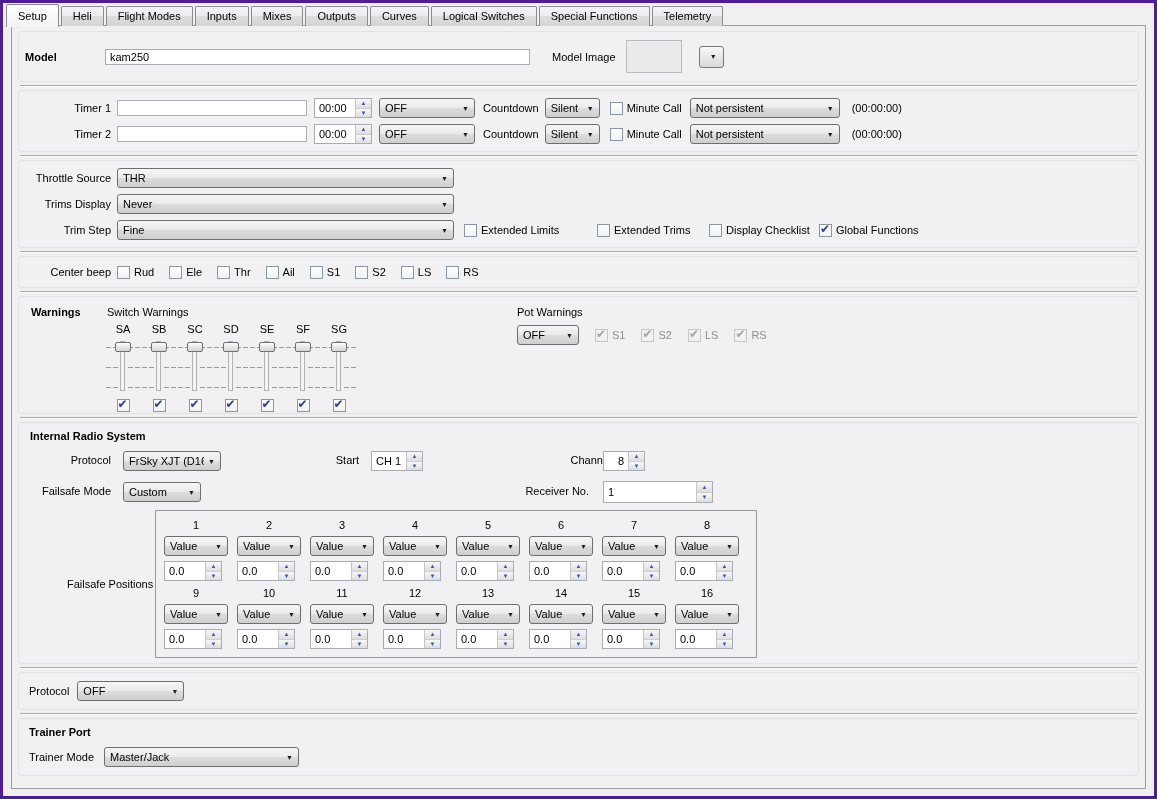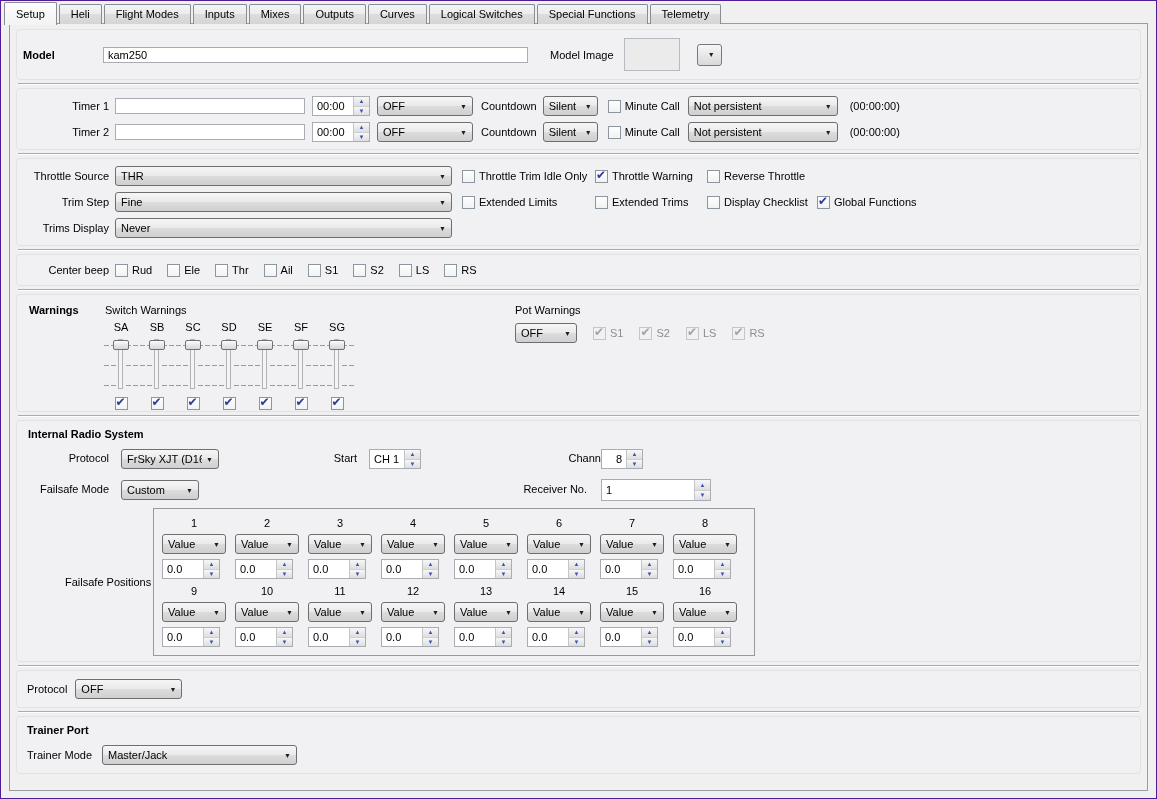--- a/index.html
+++ b/index.html
@@ -2,21 +2,21 @@
 <html><head>
 <meta charset="utf-8">
 <style>
   * { box-sizing: border-box; margin: 0; padding: 0; }
   html,body { width:1157px; height:799px; }
   body {
     font-family: "Liberation Sans", sans-serif;
     font-size: 11px; color:#000;
     background:#f0f0f0; position:relative; overflow:hidden;
   }
-  .window { position:absolute; inset:0; border:1px solid #4c1d95; background:#f0f0f0; }
+  .window { position:absolute; inset:0; border:3px solid #4c1d95; background:#f0f0f0; }
 
   
   .tabbar { display:flex; align-items:flex-end; height:23px; padding-left:3px; position:relative; z-index:5; }
   .tab {
     height:20px; padding:3px 11px 2px; margin-right:2px;
     border:1px solid #898c95; border-bottom:none; border-radius:2px 2px 0 0;
     background:linear-gradient(#f4f4f4,#ececec 45%,#dddddd 50%,#d5d5d5);
     white-space:nowrap; cursor:default;
   }
   .tab.active {
@@ -202,34 +202,27 @@
       </div>
     <div class="sep"></div>
 
     <div class="frame" style="padding:4px 6px;">
       <div class="row h26">
         <span class="rlabel w92">Throttle Source</span>
         <span class="combo" style="width:337px">
           <span class="ctxt">THR</span>
           <span class="carr">▼</span>
         </span>
-        <span class="cbrow" style="margin-left:10px">
-            <span class="cbitem">
-              <span class="cb"></span>
-              <span class="cblab">Throttle Trim Idle Only</span>
-            </span>
-            <span class="cbitem">
-              <span class="cb checked"></span>
-              <span class="cblab">Throttle Warning</span>
-            </span>
-            <span class="cbitem">
-              <span class="cb"></span>
-              <span class="cblab">Reverse Throttle</span>
-            </span>
-          </span>
+      </div>
+      <div class="row h26">
+        <span class="rlabel w92">Trims Display</span>
+        <span class="combo" style="width:337px">
+          <span class="ctxt">Never</span>
+          <span class="carr">▼</span>
+        </span>
       </div>
       <div class="row h26">
         <span class="rlabel w92">Trim Step</span>
         <span class="combo" style="width:337px">
           <span class="ctxt">Fine</span>
           <span class="carr">▼</span>
         </span>
         <span class="cbrow" style="margin-left:10px">
             <span class="cbitem">
               <span class="cb"></span>
@@ -241,27 +234,20 @@
             </span>
             <span class="cbitem">
               <span class="cb"></span>
               <span class="cblab">Display Checklist</span>
             </span>
             <span class="cbitem">
               <span class="cb checked"></span>
               <span class="cblab">Global Functions</span>
             </span>
           </span>
-      </div>
-      <div class="row h26">
-        <span class="rlabel w92">Trims Display</span>
-        <span class="combo" style="width:337px">
-          <span class="ctxt">Never</span>
-          <span class="carr">▼</span>
-        </span>
       </div>
     </div>
     <div class="sep"></div>
 
     <div class="frame row" style="height:32px;">
       <span class="rlabel w92">Center beep</span>
       <span class="beeprow">
           <span class="beepitem">
             <span class="cb"></span>
             <span class="cblab">Rud</span>

